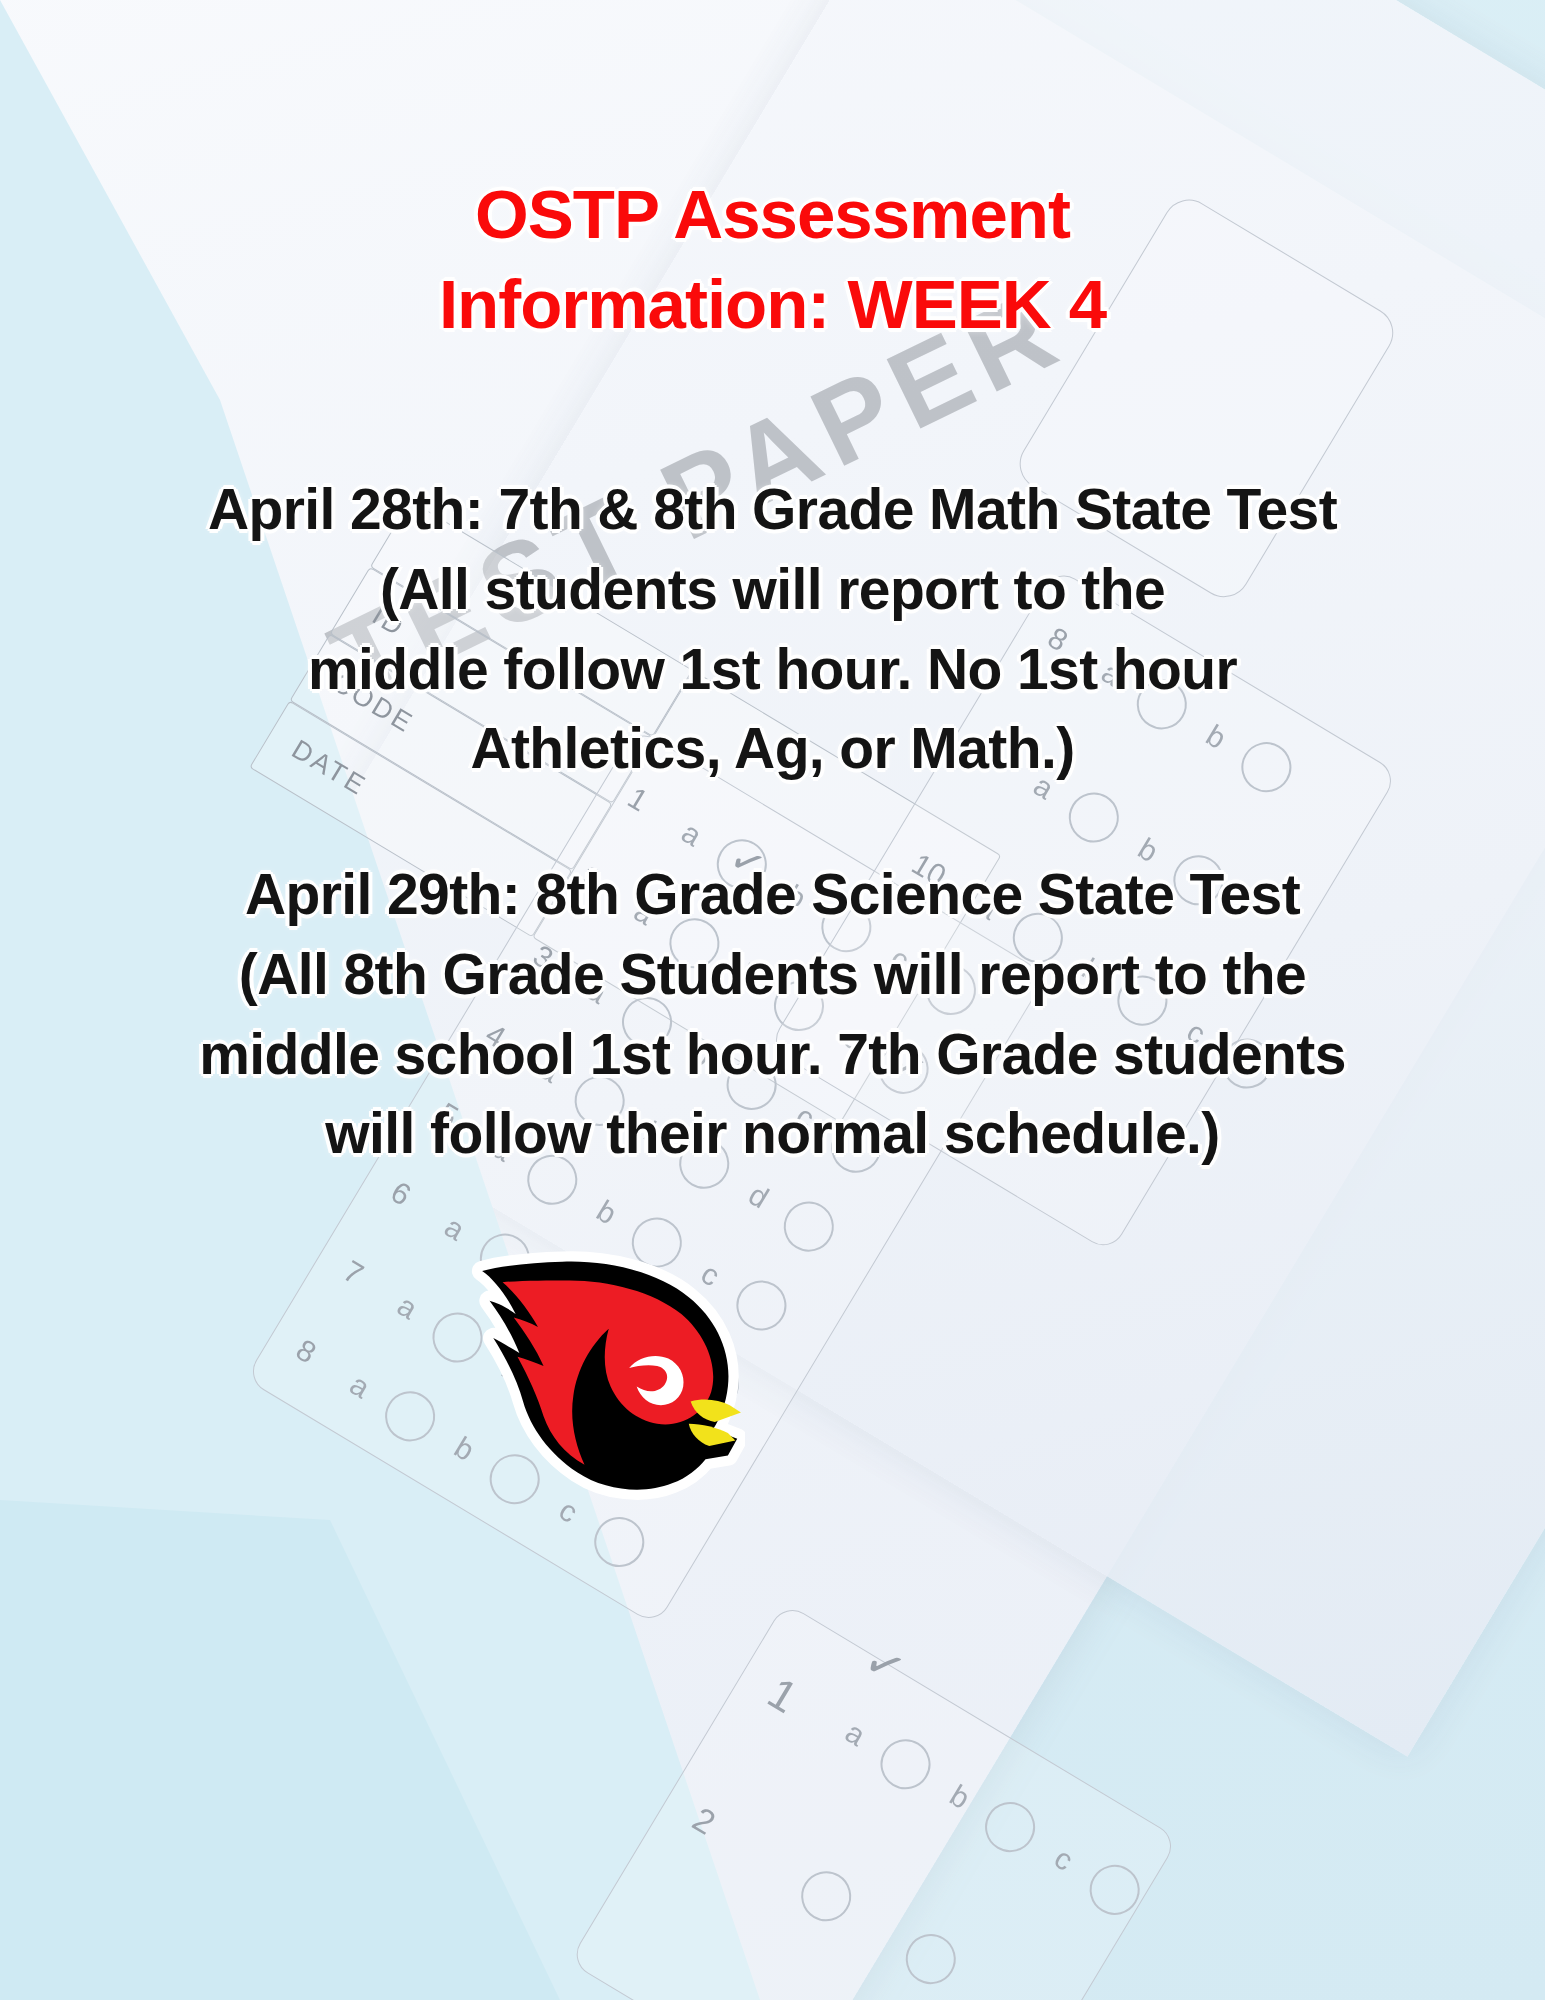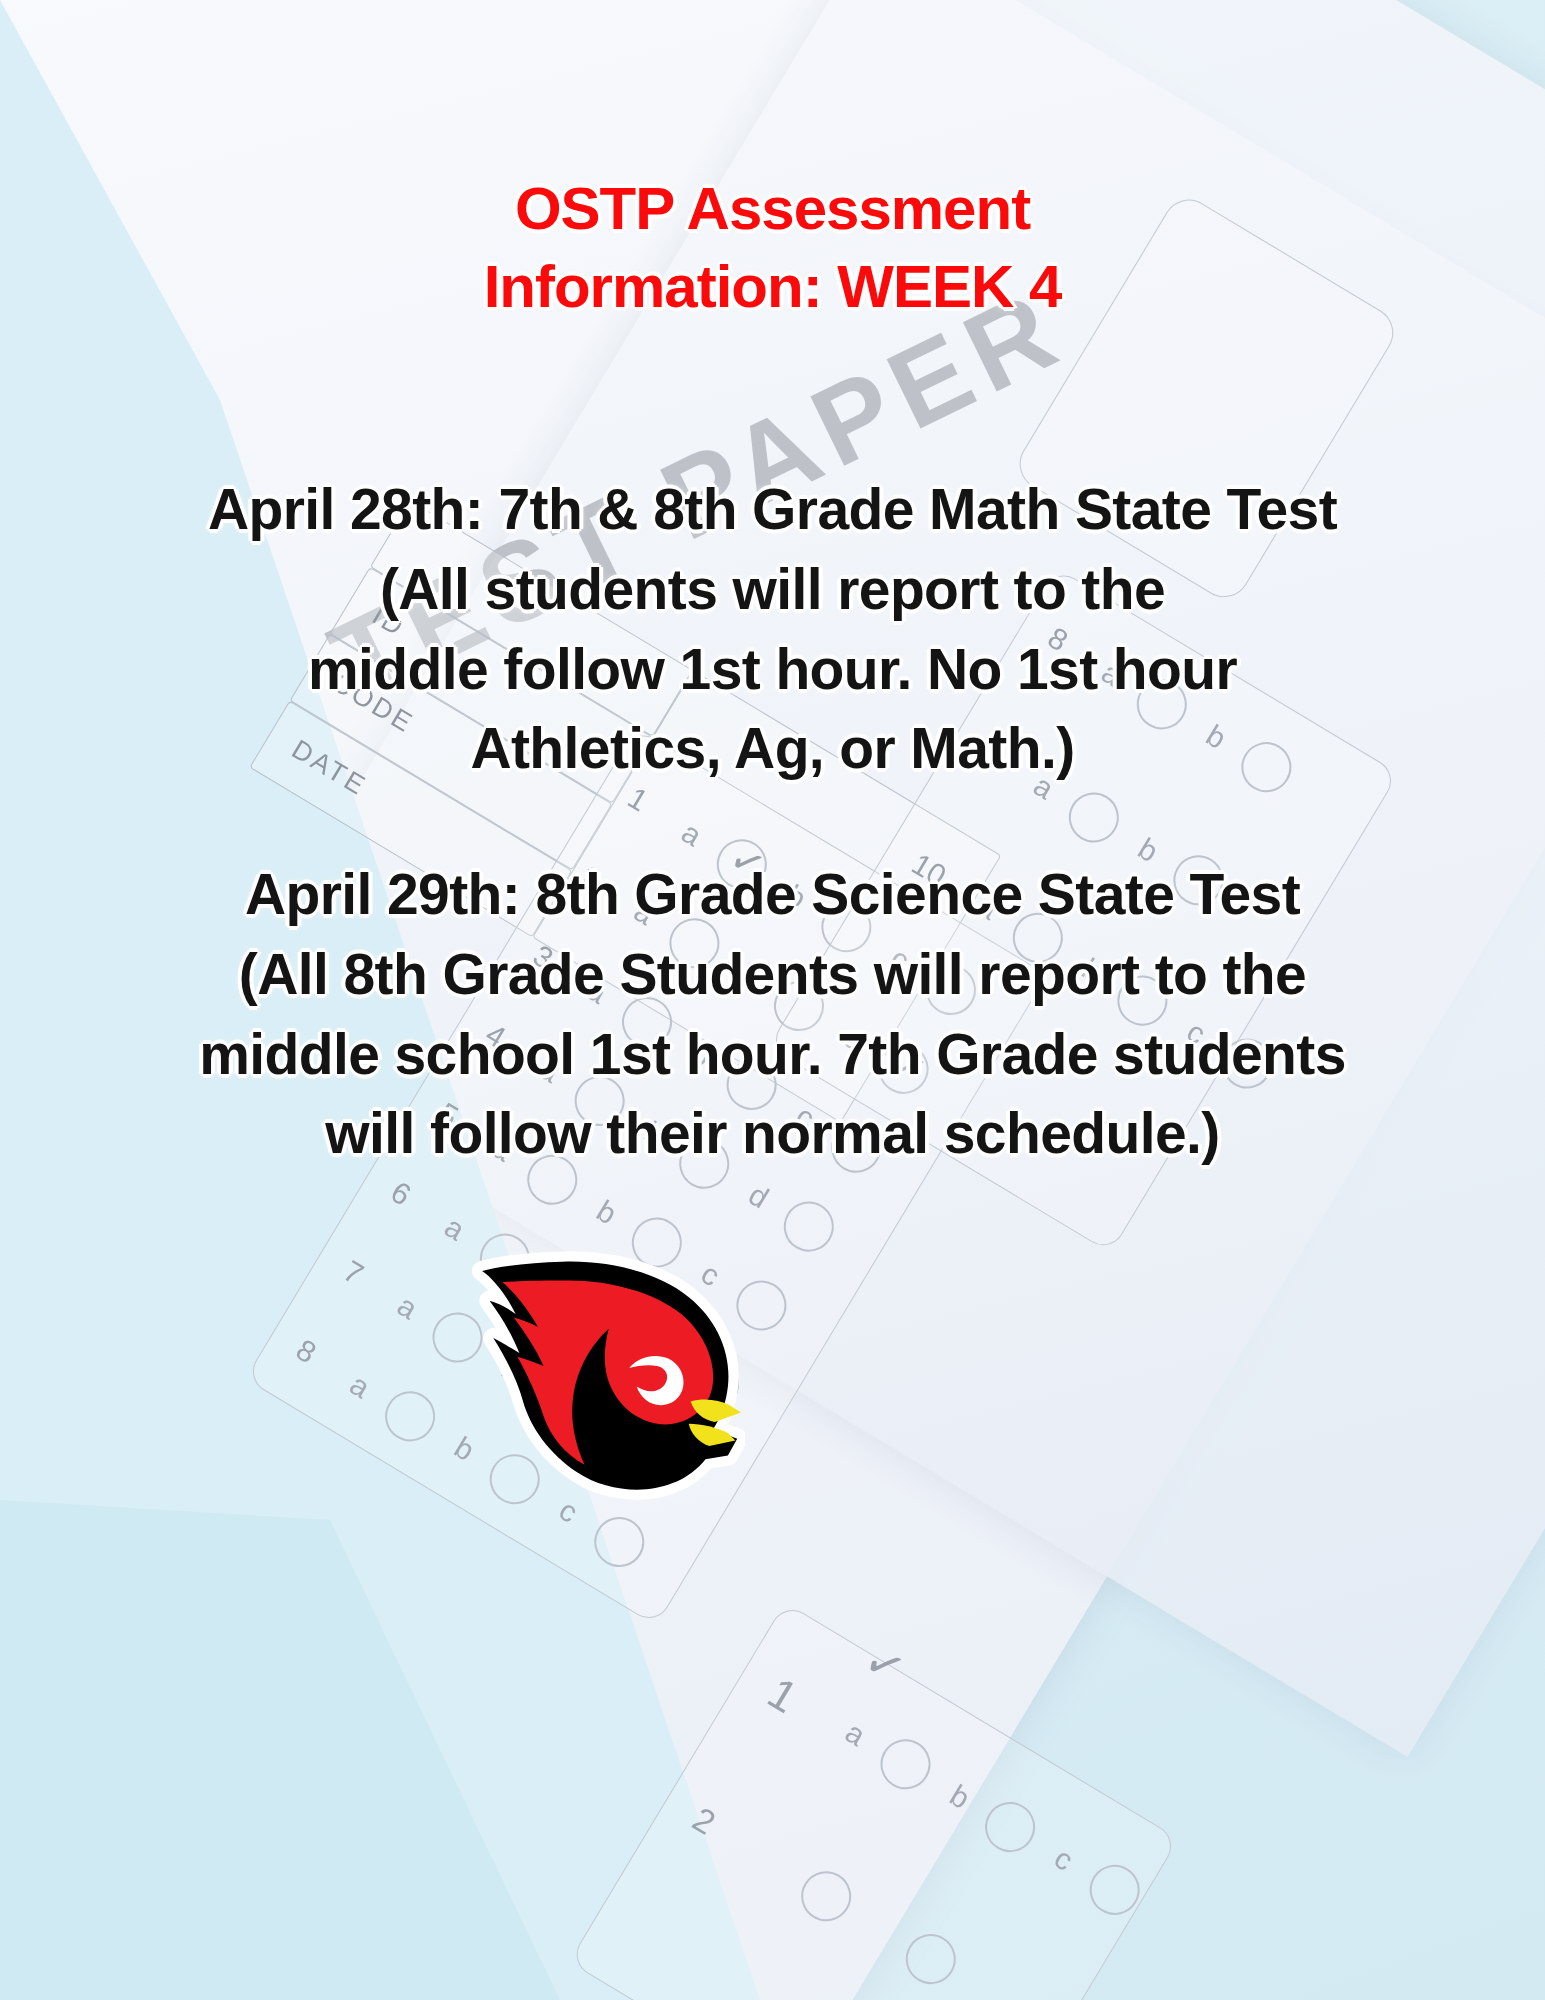--- a/index.html
+++ b/index.html
@@ -107,21 +107,21 @@
     position:absolute; inset:0;
     width:1545px; height:2000px;
     z-index:40;
   }
 
   .title{
     position:absolute;
     top:170px; left:0; right:0;
     text-align:center;
     color:#fa0a0a;
-    font-size:60px;
+    font-size:69px;
     font-weight:bold;
     line-height:1.30;
     letter-spacing:-1px;
     text-shadow:
        3px 0 0 #fff, -3px 0 0 #fff, 0 3px 0 #fff, 0 -3px 0 #fff,
        2px 2px 0 #fff, -2px 2px 0 #fff, 2px -2px 0 #fff, -2px -2px 0 #fff,
        4px 1px 0 #fff, -4px 1px 0 #fff, 1px 4px 0 #fff, 1px -4px 0 #fff,
        0 0 10px rgba(255,255,255,.95);
   }
   .title .tl{ display:block; }

